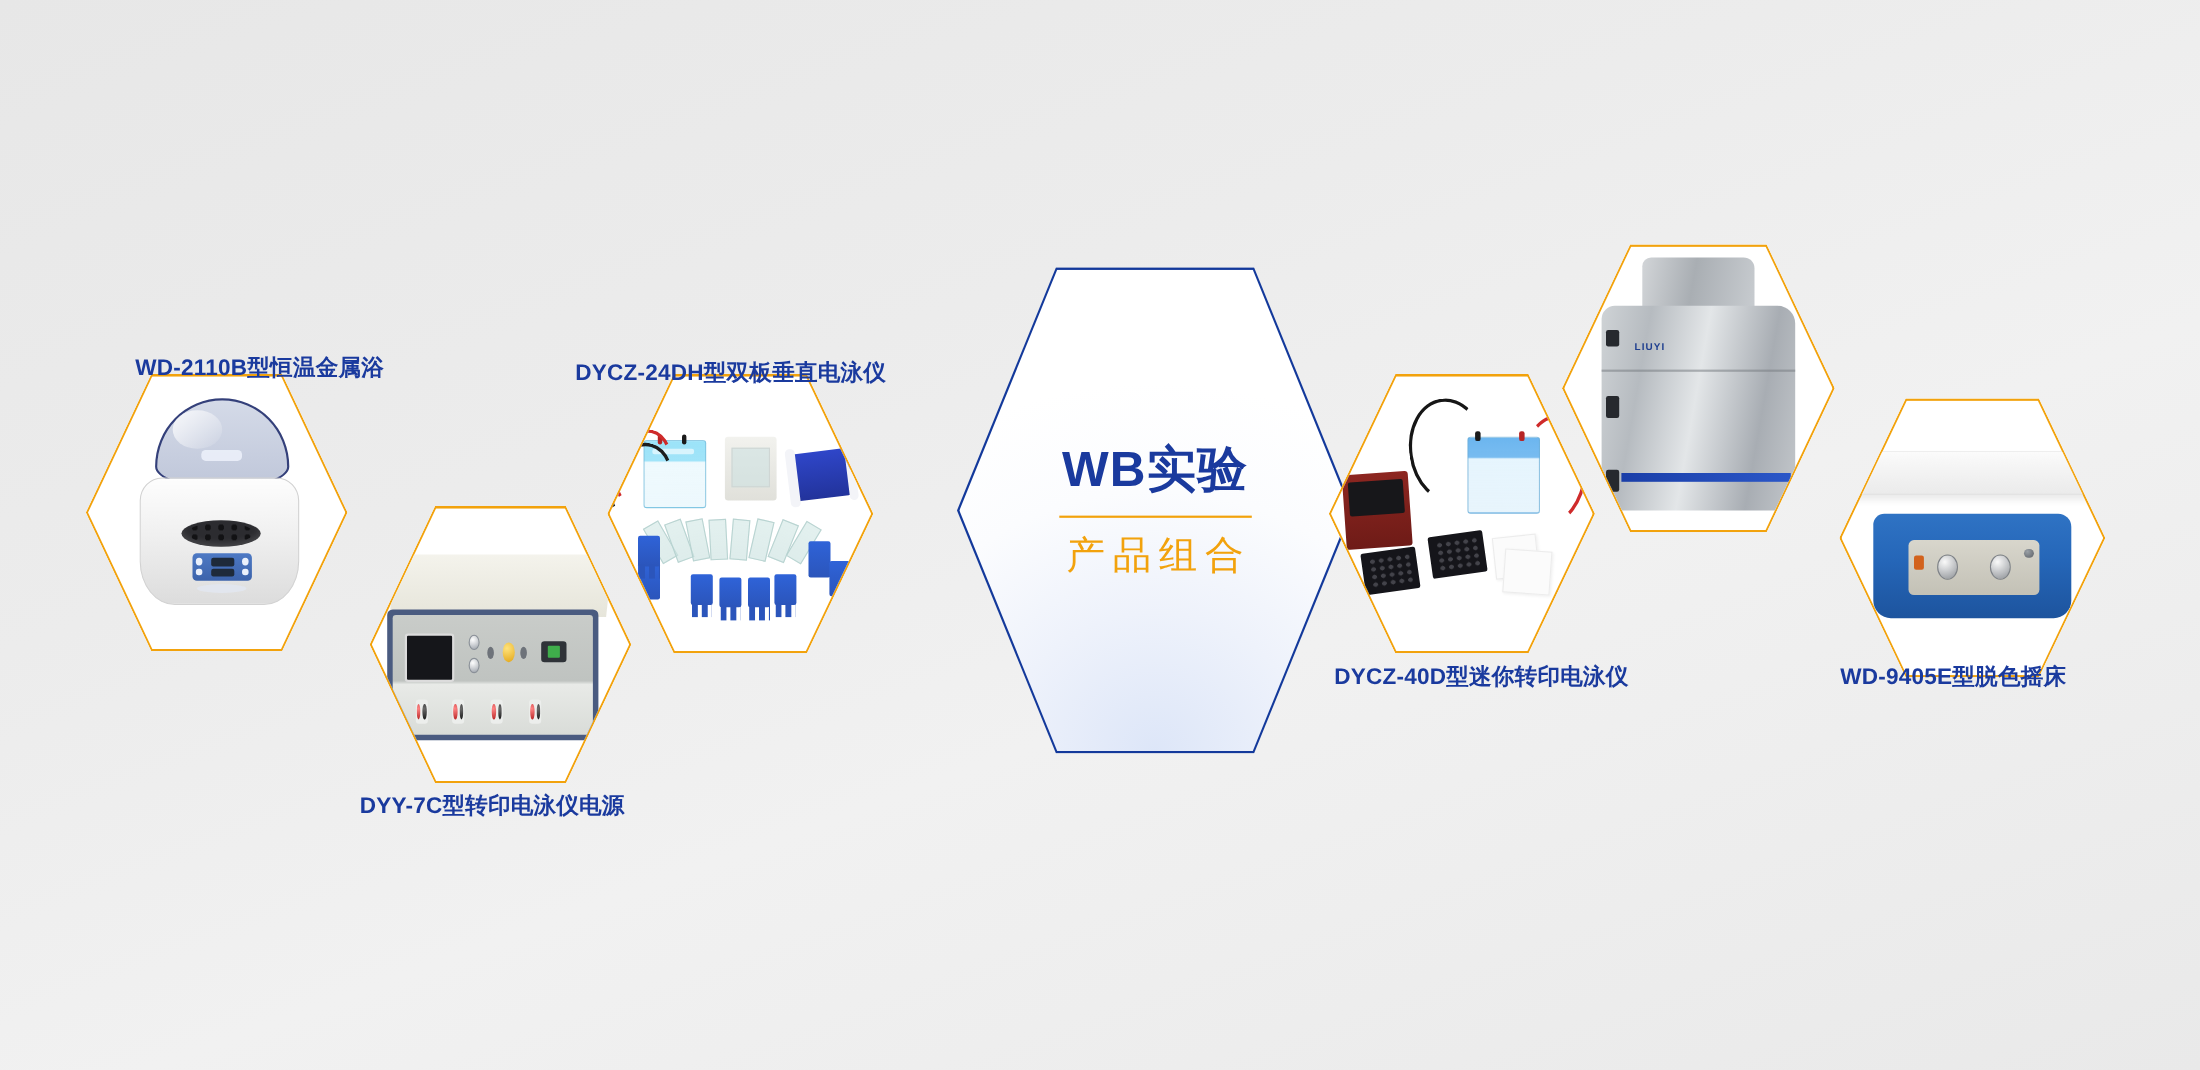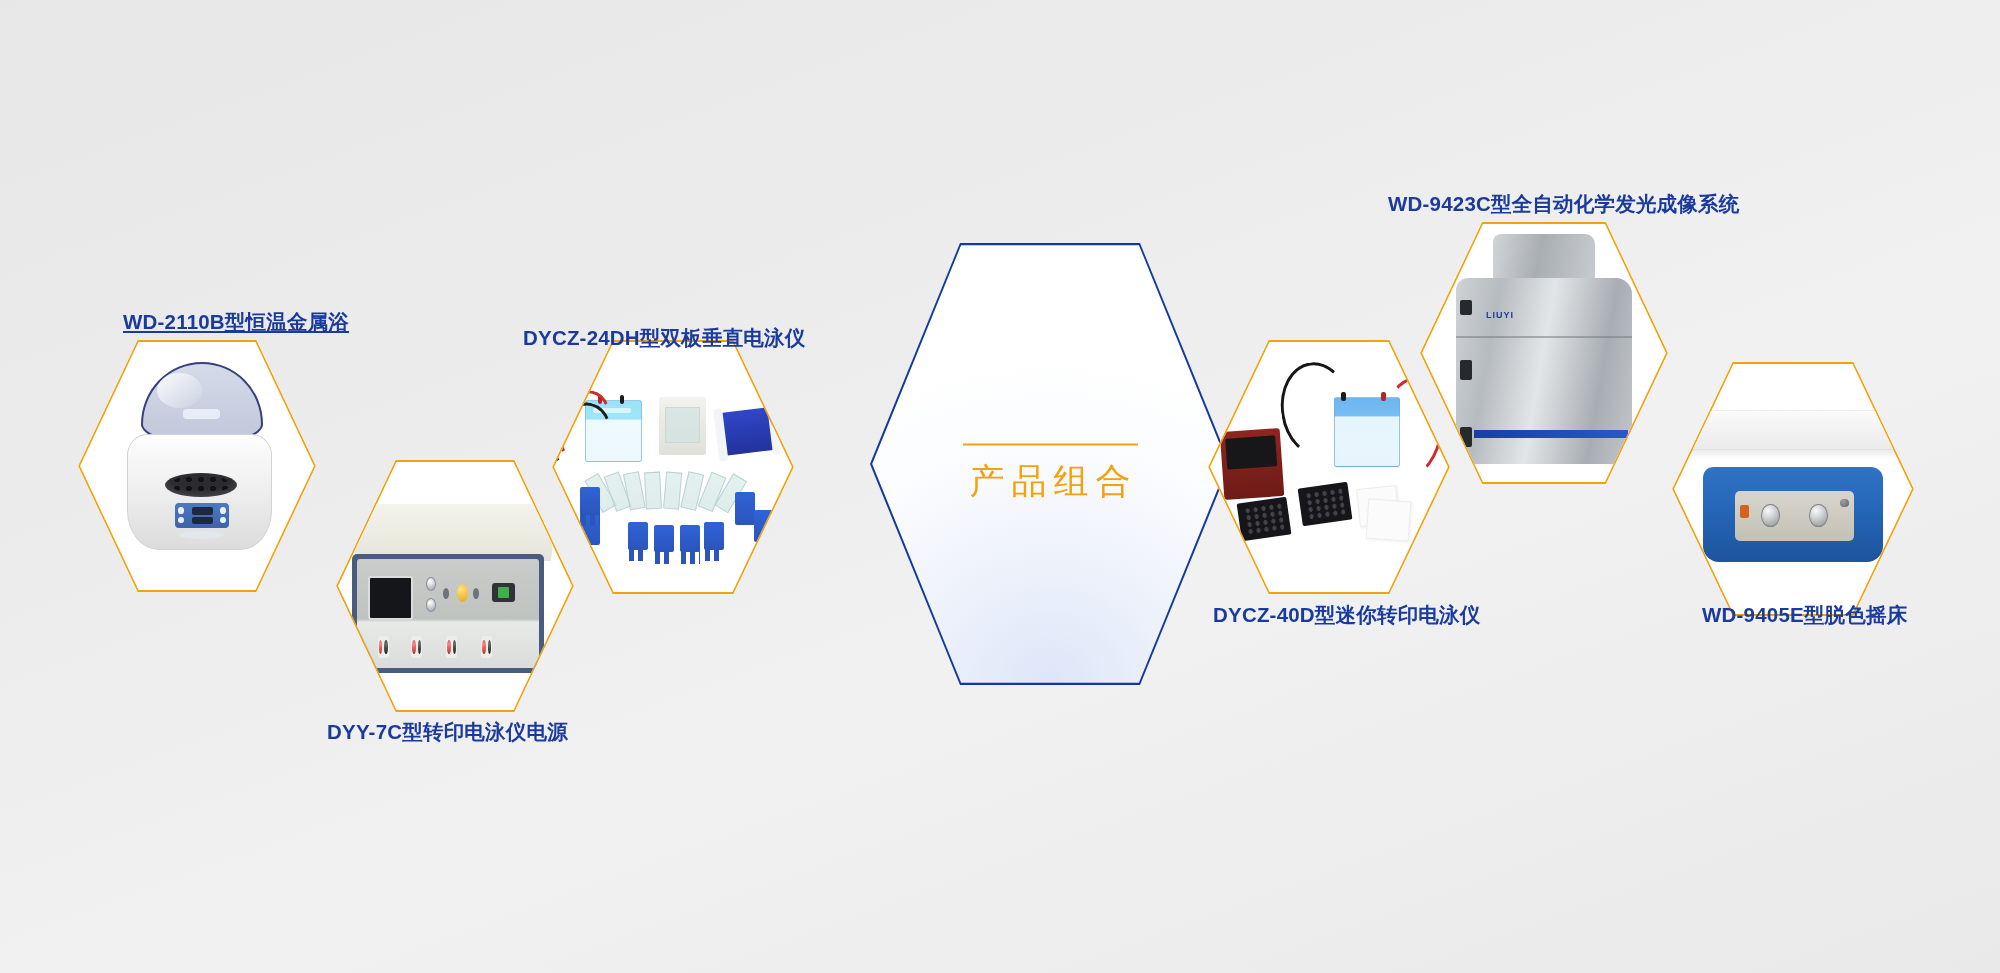--- a/index.html
+++ b/index.html
@@ -348,21 +348,21 @@
             <div class="bath-arrow" style="right:6%; top:16%;"></div>
             <div class="bath-arrow" style="left:6%; top:55%;"></div>
             <div class="bath-disp d2"></div>
             <div class="bath-arrow" style="right:6%; top:55%;"></div>
           </div>
           <div class="bath-foot"></div>
         </div>
       </div>
     </div>
   </div>
-  <div class="label" style="left:123px; top:308px;text-decoration:underline;">WD-2110B型恒温金属浴</div>
+  <div class="label" style="left:123px; top:320px;">WD-2110B型恒温金属浴</div>
 
   <div class="hex" style="left:336px; top:460px; width:238px; height:252px;">
     <div class="hex-border"></div>
     <div class="hex-inner">
       <div class="hex-prod art">
         <div class="ps-top"></div>
         <div class="ps-front">
           <div class="ps-panel">
             <div class="ps-lcd"></div>
             <div class="ps-knob" style="left:38%; top:17%;"></div>
@@ -434,20 +434,21 @@
         <div class="ve-comb flat" style="left:84%; top:67%;"></div>
       </div>
     </div>
   </div>
   <div class="label" style="left:523px; top:324px;">DYCZ-24DH型双板垂直电泳仪</div>
 
   <div class="hex-center">
     <div class="hex-border"></div>
     <div class="hex-inner">
       <div class="center-text">
+        <div class="center-title">WB实验</div>
         <div class="center-divider"></div>
         <div class="center-sub">产品组合</div>
       </div>
     </div>
   </div>
 
   <div class="hex" style="left:1208px; top:340px; width:242px; height:254px;">
     <div class="hex-border"></div>
     <div class="hex-inner">
       <div class="hex-prod art">
@@ -476,33 +477,32 @@
           <div class="ci-seam"></div>
           <div class="ci-logo">LIUYI</div>
           <div class="ci-port" style="top:12%;"></div>
           <div class="ci-port" style="top:44%; height:11%;"></div>
           <div class="ci-port" style="top:80%; height:11%;"></div>
           <div class="ci-stripe"></div>
         </div>
       </div>
     </div>
   </div>
-  <div class="label" style="left:1388px; top:190px;">WD-9423C型全自动化学发光成像系统</div>
 
   <div class="hex" style="left:1672px; top:362px; width:242px; height:254px;">
     <div class="hex-border"></div>
     <div class="hex-inner">
       <div class="hex-prod art">
         <div class="sh-tray"></div>
         <div class="sh-body">
           <div class="sh-panel">
             <div class="sh-badge"></div>
             <div class="sh-knob" style="left:22%;"></div>
             <div class="sh-knob" style="left:62%;"></div>
             <div class="sh-led"></div>
           </div>
         </div>
       </div>
     </div>
   </div>
-  <div class="label" style="left:1673px; top:601px;margin-left:29px;">WD-9405E型脱色摇床</div>
+  <div class="label" style="left:1673px; top:601px;">WD-9405E型脱色摇床</div>
 
 </div>
 
 </body></html>

